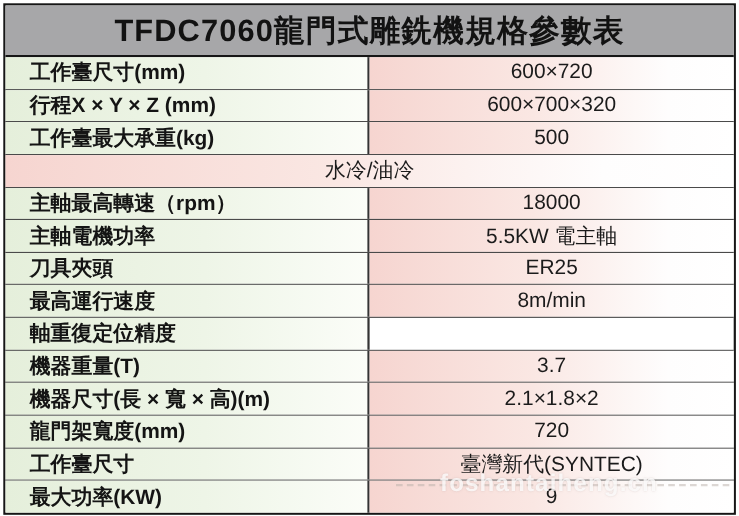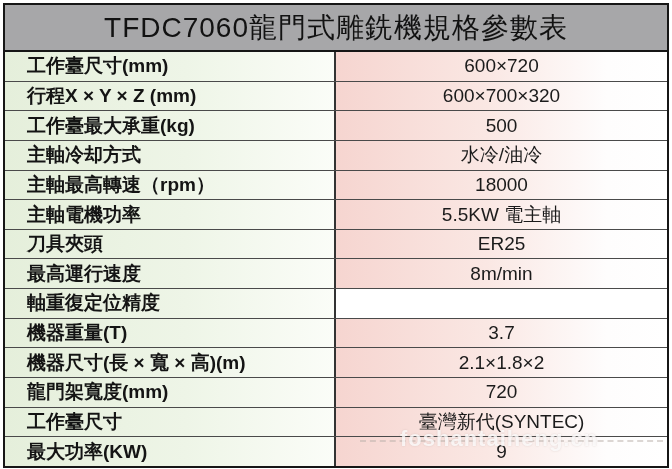--- a/index.html
+++ b/index.html
@@ -31,21 +31,21 @@
   }
   .table-header {
     height: 45px;
     flex: 0 0 45px;
     background: var(--header-bg, #a7a7a9);
     border-bottom: 2px solid var(--border-outer, #161616);
     display: flex;
     align-items: center;
     justify-content: center;
     font-size: 28px;
-    font-weight: 400;
+    font-weight: 700;
     color: #121212;
     letter-spacing: 1px;
   }
   .rows {
     flex: 1 1 auto;
     display: flex;
     flex-direction: column;
   }
   .row {
     flex: 1 1 0;
@@ -125,21 +125,20 @@
     <div class="cell label">行程X × Y × Z (mm)</div>
     <div class="cell value">600×700×320</div>
   </div>
 
   <div class="row">
     <div class="cell label">工作臺最大承重(kg)</div>
     <div class="cell value">500</div>
   </div>
 
   <div class="row">
-    <div class="cell label">主軸冷却方式</div>
     <div class="cell value">水冷/油冷</div>
   </div>
 
   <div class="row">
     <div class="cell label">主軸最高轉速（rpm）</div>
     <div class="cell value">18000</div>
   </div>
 
   <div class="row">
     <div class="cell label">主軸電機功率</div>

